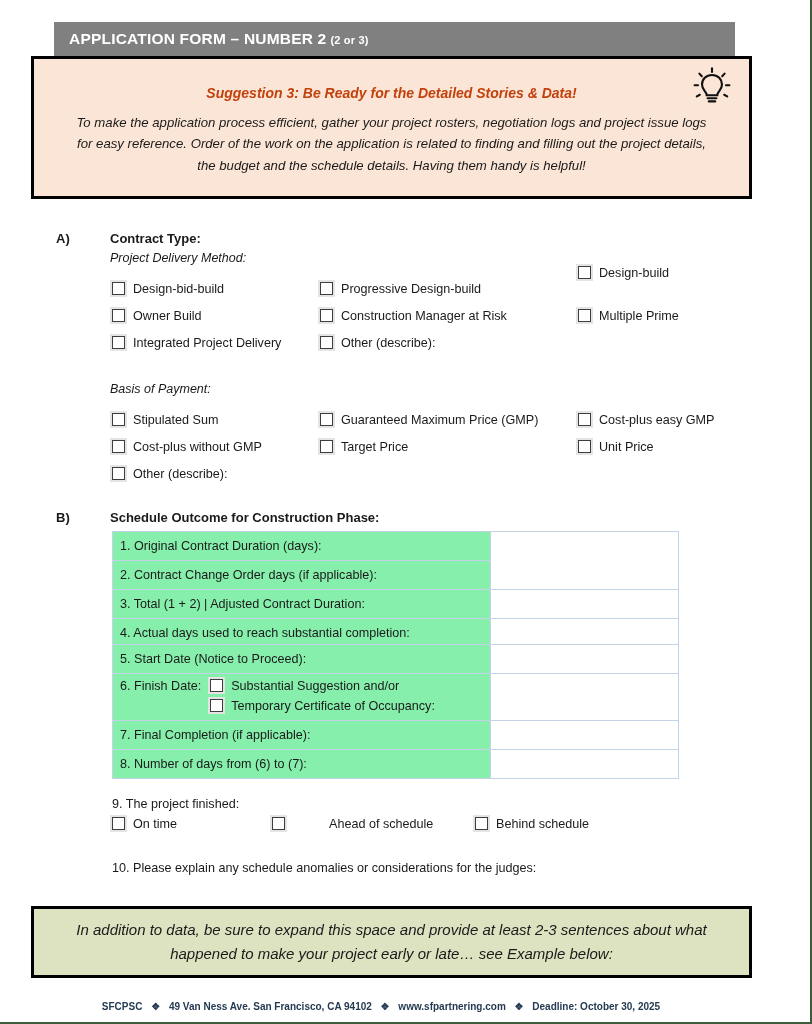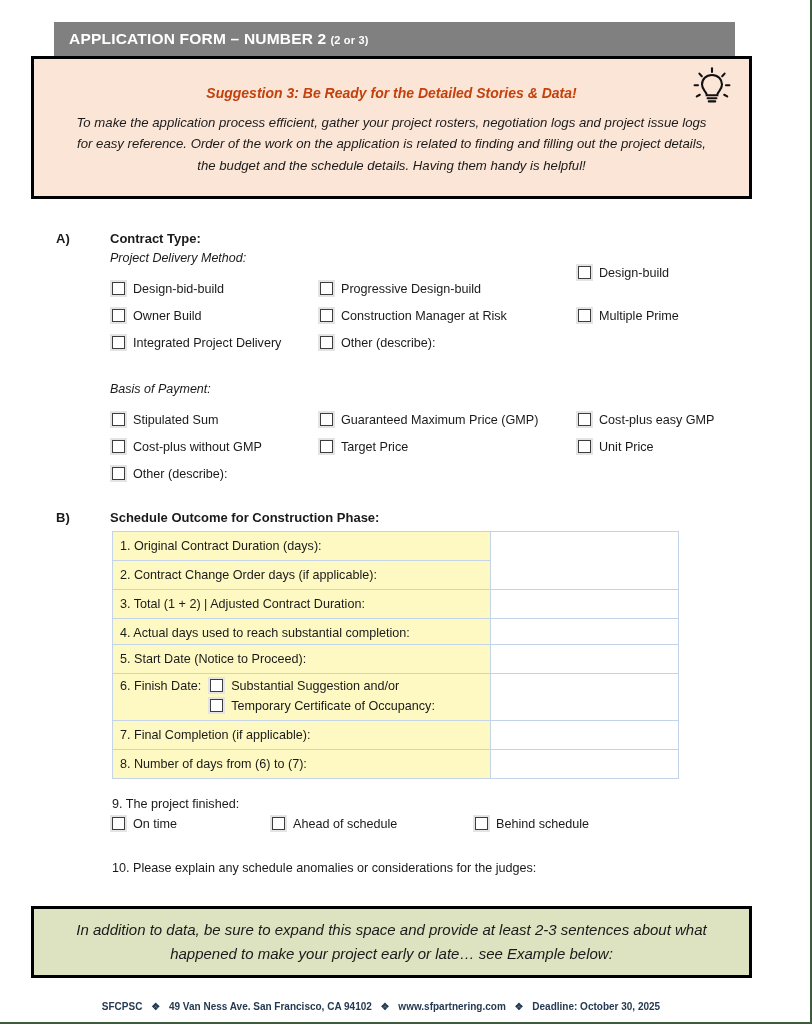--- a/index.html
+++ b/index.html
@@ -139,21 +139,21 @@
     position: absolute;
     border-collapse: collapse;
     table-layout: fixed;
   }
   .sched-table td {
     border: 1px solid #c3d3e8;
     font-size: 12.6px;
     color: #1a1a1a;
     padding: 3px 4px 3px 7px;
     vertical-align: middle;
-    background: #fef9c3;
+    background: #86efac;
   }
   .sched-table td.val {
     background: #ffffff;
   }
   td.label-cell { height: 22px; }
 
   .finish-wrap {
     display: flex;
     align-items: flex-start;
   }
@@ -420,21 +420,21 @@
     </tbody>
   </table>
 
   <div class="plain-line" style="left:112px; top:797px;">9. The project finished:</div>
   <div class="cb-row" style="left:110px; top:815px;">
     <span class="cb-shade">
         <span class="cb-box"></span>
       </span>
     <span class="cb-label">On time</span>
   </div>
-  <div class="cb-row" style="left:270px; top:815px;">
+  <div class="cb-row" style="left:270px; top:815px;gap:36px;">
     <span class="cb-shade">
         <span class="cb-box"></span>
       </span>
     <span class="cb-label">Ahead of schedule</span>
   </div>
   <div class="cb-row" style="left:473px; top:815px;">
     <span class="cb-shade">
         <span class="cb-box"></span>
       </span>
     <span class="cb-label">Behind schedule</span>

